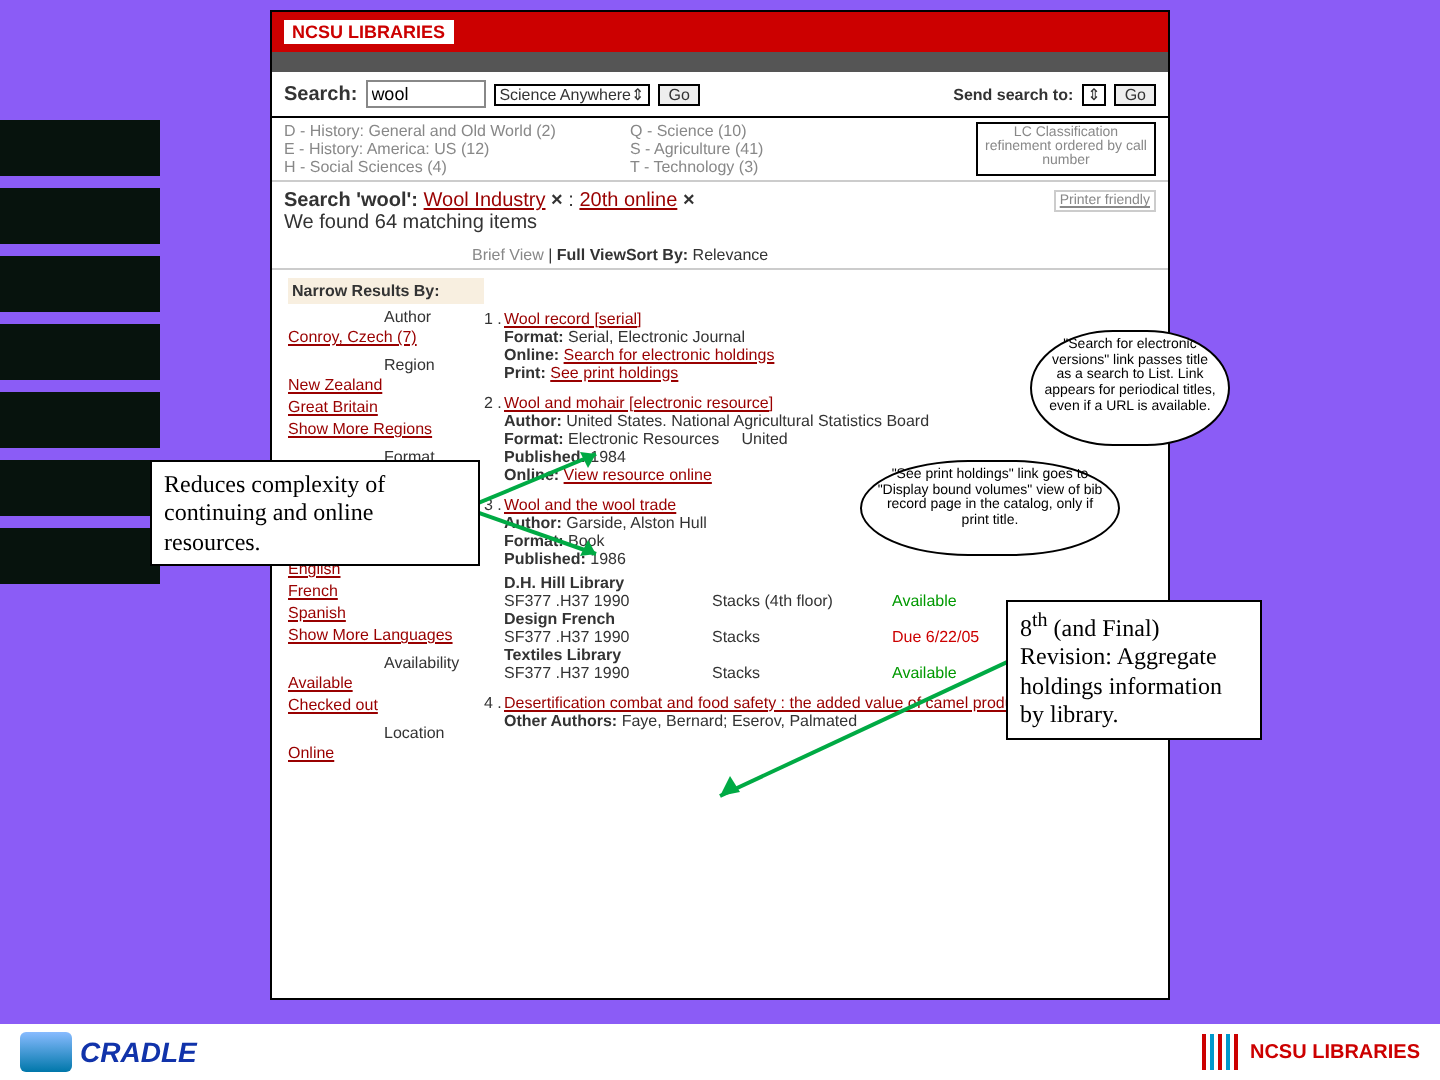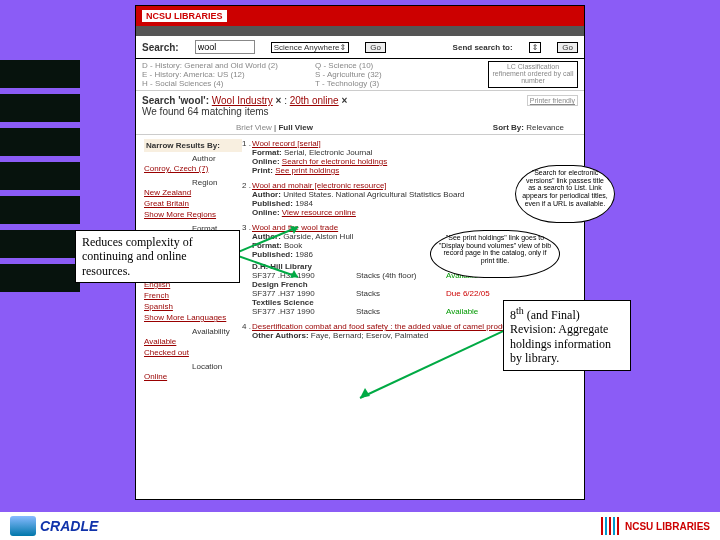--- a/index.html
+++ b/index.html
@@ -4,34 +4,34 @@
 <style>
   * { box-sizing: border-box; margin: 0; padding: 0; }
   body { font-family: Arial, sans-serif; font-size: 10px; background: #0d2818; width: 720px; height: 540px; overflow: hidden; position: relative; }
   .slide { position: relative; width: 720px; height: 540px; background: #8b5cf6; }
   .darkbars { position: absolute; left: 0; top: 60px; width: 80px; }
   .darkbars div { height: 28px; background: #07130d; margin-bottom: 6px; }
   .browser { position: absolute; left: 135px; top: 5px; width: 450px; height: 495px; background: #fff; border: 1px solid #000; overflow: hidden; font-size: 9px; color: #333; }
   .hdr { background: #c00; height: 20px; display: flex; align-items: center; padding: 0 6px; }
   .hdr span { background: #fff; color: #c00; font-weight: bold; font-size: 9px; padding: 1px 4px; }
   .graybar { background: #555; height: 10px; }
-  .searchrow { display: flex; align-items: center; gap: 16px; padding: 4px 6px; border-bottom: 1px solid #000; font-size: 10px; }
+  .searchrow { display: flex; align-items: center; gap: 4px; padding: 4px 6px; border-bottom: 1px solid #000; font-size: 10px; }
   .searchrow b { font-weight: bold; }
   .searchrow input[type=text] { width: 60px; font-size: 9px; border: 1px solid #888; padding: 1px 2px; }
   .sel { border: 1px solid #000; font-size: 8px; padding: 0 2px; display: inline-flex; align-items: center; }
   .btn { border: 1px solid #000; background: #eee; font-size: 8px; padding: 0 4px; cursor: pointer; }
   .facets-top { display: flex; padding: 2px 6px; font-size: 8px; color: #888; border-bottom: 1px solid #ccc; }
   .facets-top .col { flex: 1; }
   .facets-top .lc { border: 1px solid #000; font-size: 7px; padding: 1px 3px; width: 90px; text-align: center; }
   .crumb { padding: 4px 6px; display:flex; justify-content:space-between; align-items:flex-start; }
   .crumb .l { font-size: 10px; }
   .crumb a { color: #900; text-decoration: underline; }
   .pf { font-size: 7px; text-decoration: underline; color: #888; border:1px solid #ccc; padding:1px 2px;}
-  .viewrow { display:flex; justify-content:space-between; padding: 2px 20px 2px 100px; font-size:8px; border-bottom:1px solid #ccc;}
-  .main { display: flex; }
+  .viewrow { display:flex; padding: 2px 20px 2px 100px; font-size:8px; border-bottom:1px solid #ccc;}
+  .main { display: flex; align-items: center; }
   .side { width: 110px; padding: 4px 4px 4px 8px; font-size: 8px; }
   .side h5 { background: #f8efe0; padding: 2px; font-size: 8px; font-weight: bold; margin-bottom: 2px; }
   .side .grp { margin-bottom: 4px; }
   .side .grp b { display:block; font-weight:normal; color:#333; font-size:8px;margin-left:48px; }
   .side .grp a { display:block; color: #900; text-decoration: underline; font-size: 8px; line-height: 11px; }
   .list { flex: 1; padding: 4px 6px; font-size: 8px; }
   .item { margin-bottom: 6px; position:relative; }
   .item .num { position:absolute; left:-10px; top:0; }
   .item a.title { color: #900; text-decoration: underline; font-weight: normal; }
   .item .line { color:#333; }
@@ -89,21 +89,21 @@
     </div>
 
     <div class="facets-top">
       <div class="col">
         <div>D - History: General and Old World (2)</div>
         <div>E - History: America: US (12)</div>
         <div>H - Social Sciences (4)</div>
       </div>
       <div class="col">
         <div>Q - Science (10)</div>
-        <div>S - Agriculture (32)</div>
+        <div>S - Agriculture (41)</div>
         <div>T - Technology (3)</div>
       </div>
       <div class="lc">LC Classification refinement ordered by call number</div>
     </div>
 
     <div class="crumb">
       <div class="l">
         <b><span>Search '</span><span>wool</span><span>': </span></b>
         <a>Wool Industry</a> <b>×</b> :
         <a>20th online</a> <b>×</b><br>
@@ -160,20 +160,21 @@
           <a class="title">Wool record [serial]</a>
           <div class="line"><b>Format:</b> <span>Serial, Electronic Journal</span></div>
           <div class="line"><b>Online:</b> <a class="online">Search for electronic holdings</a></div>
           <div class="line"><b>Print:</b> <a class="online">See print holdings</a></div>
         </div>
 
         <div class="item">
           <span class="num">2 .</span>
           <a class="title">Wool and mohair [electronic resource]</a>
           <div class="line"><b>Author:</b> <span>United States. National Agricultural Statistics Board</span></div>
+          <div class="line"><b>Format:</b> <span>Electronic Resources</span> &nbsp;&nbsp;&nbsp; <span>United</span></div>
           <div class="line"><b>Published:</b> <span>1984</span></div>
           <div class="line"><b>Online:</b> <a class="online">View resource online</a></div>
         </div>
 
         <div class="item">
           <span class="num">3 .</span>
           <a class="title">Wool and the wool trade</a>
           <div class="line"><b>Author:</b> <span>Garside, Alston Hull</span></div>
           <div class="line"><b>Format:</b> <span>Book</span></div>
           <div class="line"><b>Published:</b> <span>1986</span></div>
@@ -183,21 +184,21 @@
                 <span class="c1">SF377 .H37 1990</span>
                 <span class="c2">Stacks (4th floor)</span>
                 <span class="c3">Available</span>
               </div>
             <b>Design French</b>
             <div class="hrow">
                 <span class="c1">SF377 .H37 1990</span>
                 <span class="c2">Stacks</span>
                 <span class="c3 due">Due 6/22/05</span>
               </div>
-            <b>Textiles Science</b>
+            <b>Textiles Library</b>
             <div class="hrow">
                 <span class="c1">SF377 .H37 1990</span>
                 <span class="c2">Stacks</span>
                 <span class="c3">Available</span>
               </div>
           </div>
         </div>
 
         <div class="item">
           <span class="num">4 .</span>

